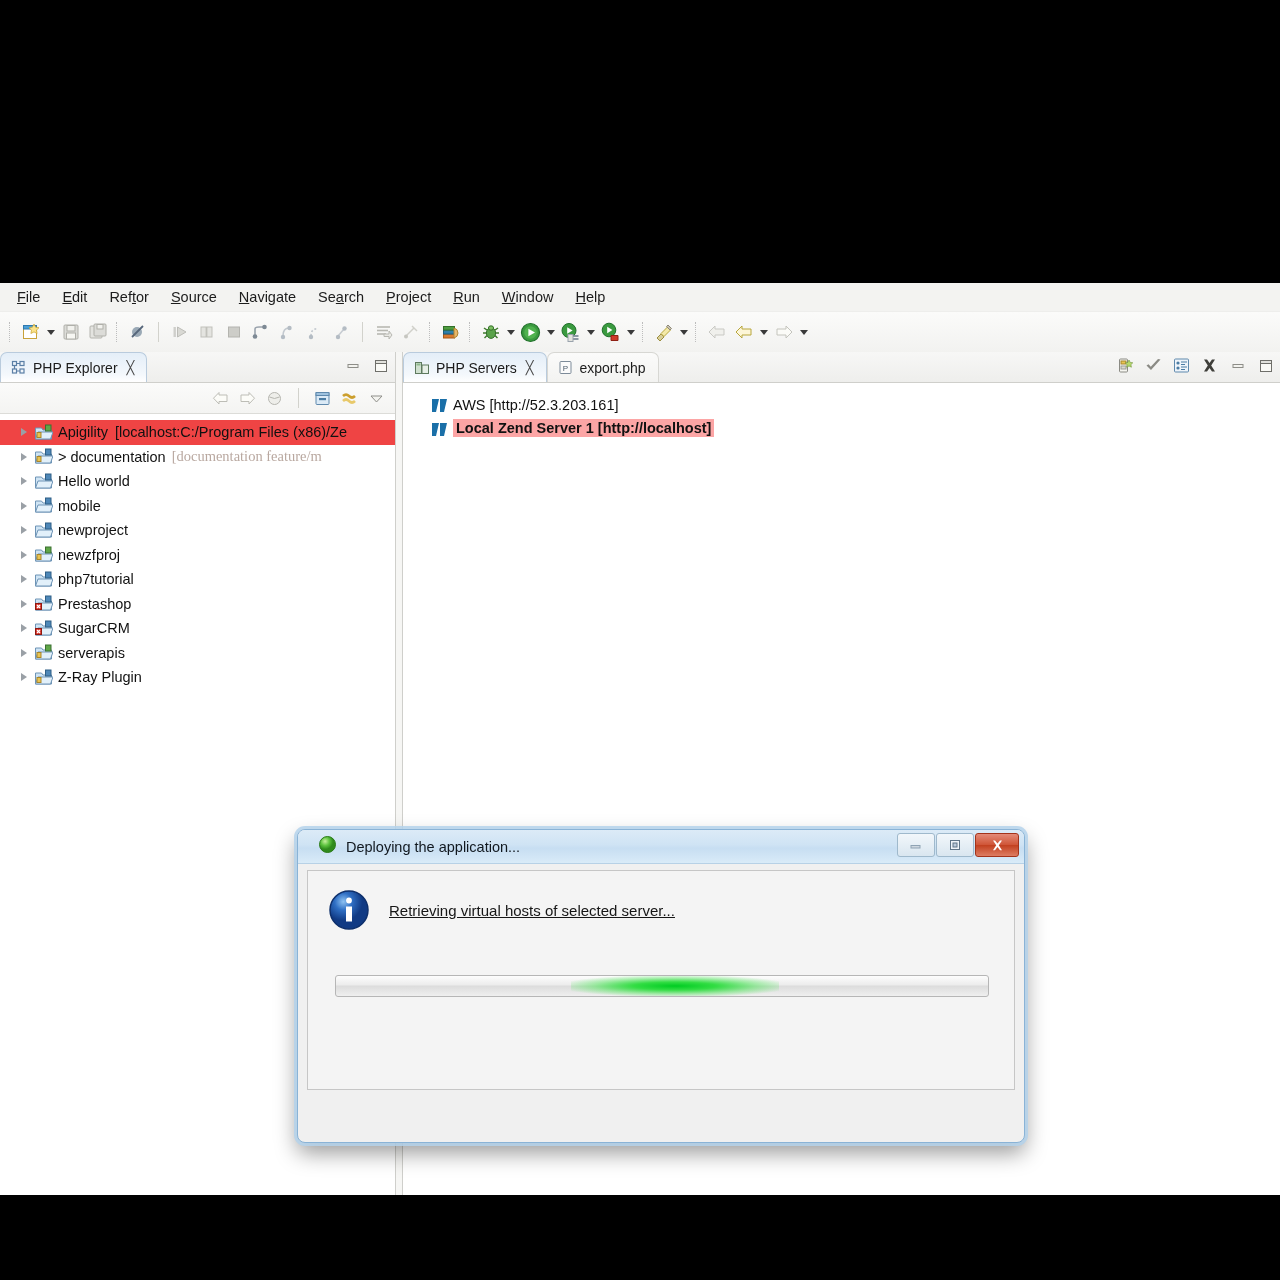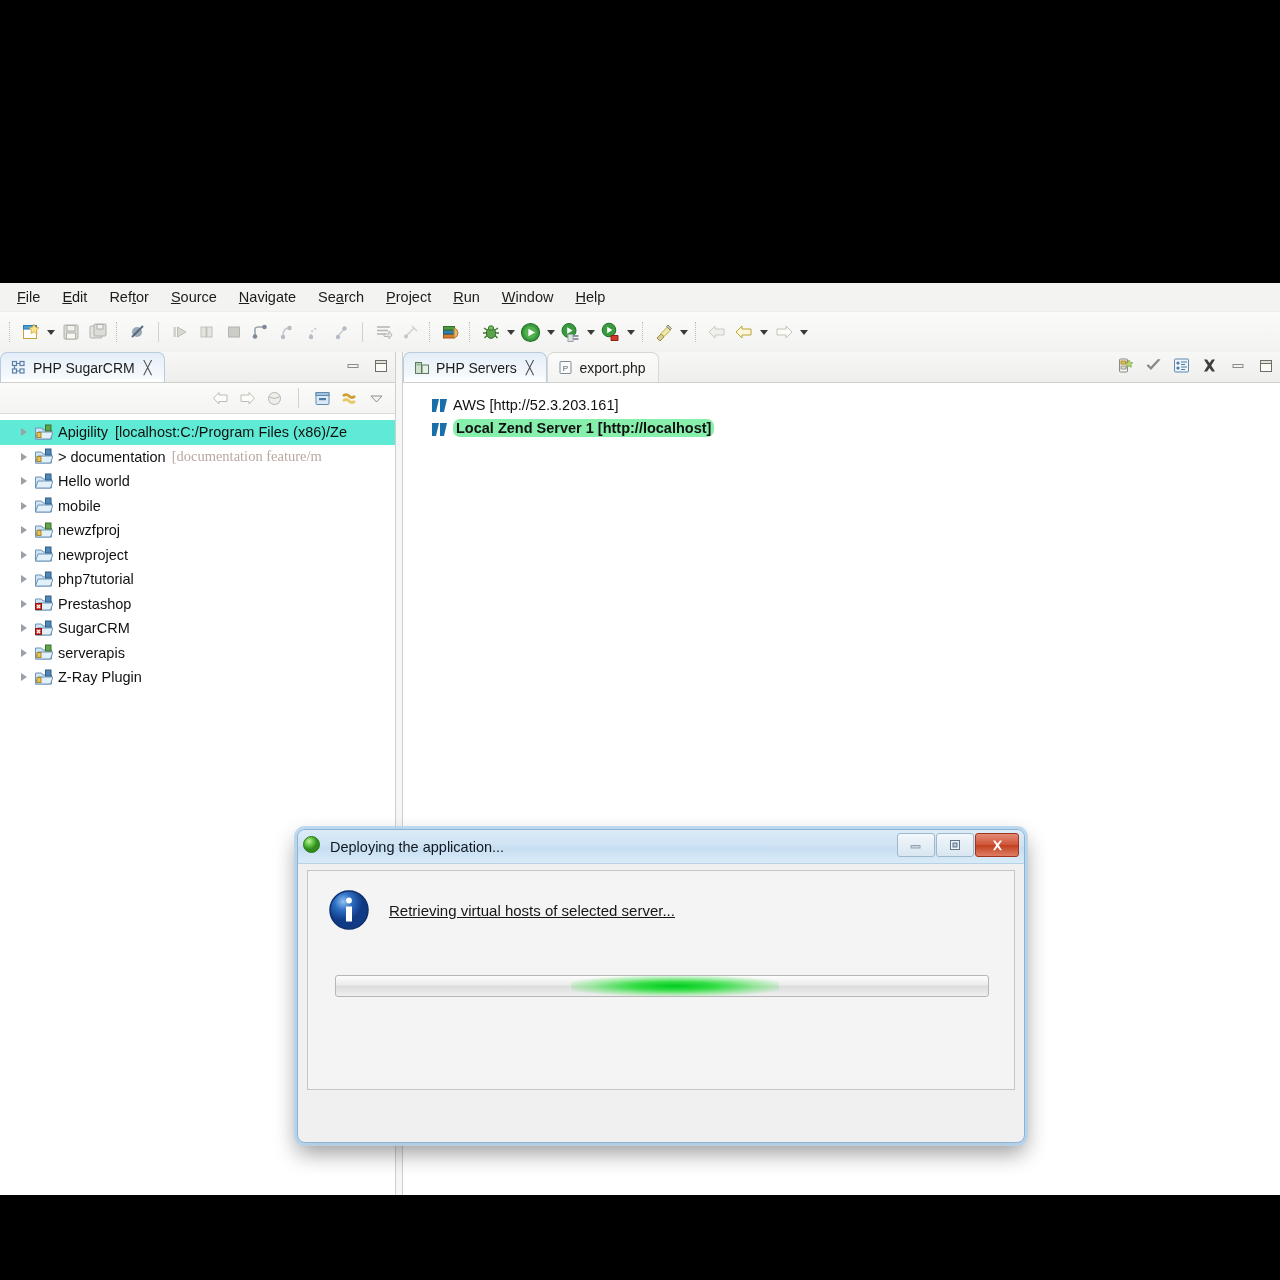--- a/index.html
+++ b/index.html
@@ -45,41 +45,41 @@
   .tabtool{width:21px;height:21px;display:flex;align-items:center;justify-content:center;}
 
   
   .viewtoolbar{height:30px;background:linear-gradient(180deg,#fbfbfa,#f4f4f2);
                border-bottom:1px solid #dcdcd8;display:flex;align-items:center;justify-content:flex-end;
                padding-right:8px;gap:6px;}
 
   
   .tree{padding:6px 0 0 0;background:#fff;height:calc(100% - 62px);overflow:hidden;}
   .trow{height:24.5px;display:flex;align-items:center;padding-left:16px;white-space:nowrap;font-size:14.5px;color:#111;}
-  .trow.sel{background:#5eead4;}
+  .trow.sel{background:#ef4444;}
   .arrow{width:16px;height:16px;display:flex;align-items:center;justify-content:center;flex:0 0 16px;}
   .arrow i{width:0;height:0;border-top:4.5px solid transparent;border-bottom:4.5px solid transparent;
            border-left:6px solid #9aa0a6;}
   .ticon{width:22px;height:18px;flex:0 0 22px;display:flex;align-items:center;justify-content:center;margin-right:4px;}
   .tlabel{font-size:14.5px;}
   .tdim{color:#b9a8a0;font-size:14.5px;margin-left:6px;font-family:Liberation Serif, serif;}
 
   
   .srvlist{padding:6px 0 0 28px;background:#fff;}
   .srow{height:24px;display:flex;align-items:flex-end;font-size:14.5px;color:#111;white-space:nowrap;}
   .srow .sicon{width:22px;flex:0 0 22px;display:flex;align-items:center;}
   .srow.selected{font-weight:bold;}
-  .srow.selected .txt{background:#86efac;padding:1px 3px;border-radius:7px;}
+  .srow.selected .txt{background:#fca5a5;padding:1px 3px;}
   .dialog{position:absolute;left:297px;top:546px;width:726px;height:312px;
           background:#f0f0f0;border-radius:8px;
           border:1px solid #8ab3d6;
           box-shadow:0 0 0 3px rgba(180,210,235,.85), 0 10px 22px rgba(0,0,0,.40);
           overflow:hidden;}
   .dlg-title{height:33px;background:linear-gradient(180deg,#dcebf7 0%,#cfe3f4 45%,#c7def2 55%,#d9ebf8 100%);
-             display:flex;align-items:center;padding-left:4px;position:relative;border-bottom:1px solid #b7d1e6;}
+             display:flex;align-items:center;padding-left:20px;position:relative;border-bottom:1px solid #b7d1e6;}
   .dlg-title .ttxt{font-size:14.5px;color:#11181f;margin-left:9px;}
   .wbtns{position:absolute;right:5px;top:3px;display:flex;gap:1px;}
   .wbtn{width:36px;height:22px;border:1px solid #9fb9cc;border-radius:3px;
         background:linear-gradient(180deg,#f2f7fb,#d9e6f0);display:flex;align-items:center;justify-content:center;}
   .wbtn.close{width:42px;background:linear-gradient(180deg,#e48b78 0%,#cf5436 50%,#c2401f 51%,#dd7d63 100%);
               border:1px solid #a3331a;}
   .dlg-inner{position:absolute;left:9px;top:40px;right:9px;bottom:52px;background:#f4f4f4;
              border:1px solid #c6c6c6;}
   .dlg-msg{display:flex;align-items:center;padding:16px 0 0 18px;}
   .infoicon{width:46px;height:46px;flex:0 0 46px;}
@@ -311,21 +311,21 @@
             <svg width="15" height="15" viewBox="0 0 15 15">
                 <g fill="none" stroke="#5b7fa6" stroke-width="1.2">
                   <rect x="1.5" y="1.5" width="4" height="4"></rect>
                   <rect x="9" y="1.5" width="4" height="4"></rect>
                   <rect x="1.5" y="9" width="4" height="4"></rect>
                   <rect x="9" y="9" width="4" height="4"></rect>
                   <path d="M5.5 3.5h3.5M5.5 11h3.5M3.5 5.5v3.5"></path>
                 </g>
               </svg>
           </span>
-          <span>PHP SugarCRM</span>
+          <span>PHP Explorer</span>
           <span class="closex">╳</span>
         </div>
         <div class="tabtools">
           <div class="tabtool">
             <svg width="16" height="16" viewBox="0 0 16 16">
                 <rect x="3" y="6.5" width="10" height="3" fill="#f3f3ef" stroke="#8d8d88"></rect>
               </svg>
           </div>
           <div class="tabtool">
             <svg width="16" height="16" viewBox="0 0 16 16">
@@ -432,38 +432,38 @@
           <span class="tlabel">mobile</span>
         </div>
         <div class="trow">
           <span class="arrow">
               <i></i>
             </span>
           <span class="ticon">
             <svg width="19" height="17" viewBox="0 0 19 17">
                 <path d="M1.5 4 h6 l1.5 2 h8.5 v9 h-16z" fill="#cfe4f4" stroke="#6e94b6"></path>
                 <path d="M1.5 15 L4 8 h15 l-2.5 7z" fill="#e2f0fa" stroke="#6e94b6"></path>
+                <rect x="11.5" y="1" width="5.5" height="6" fill="#4f88b8" stroke="#2f5f86"></rect>
+              </svg>
+          </span>
+          <span class="tlabel">newproject</span>
+        </div>
+        <div class="trow">
+          <span class="arrow">
+              <i></i>
+            </span>
+          <span class="ticon">
+            <svg width="19" height="17" viewBox="0 0 19 17">
+                <path d="M1.5 4 h6 l1.5 2 h8.5 v9 h-16z" fill="#cfe4f4" stroke="#6e94b6"></path>
+                <path d="M1.5 15 L4 8 h15 l-2.5 7z" fill="#e2f0fa" stroke="#6e94b6"></path>
                 <rect x="11.5" y="1" width="5.5" height="6" fill="#5fa648" stroke="#3b7030"></rect>
                 <rect x="3" y="8.5" width="4" height="5" fill="#e9c451" stroke="#a8862c"></rect>
               </svg>
           </span>
           <span class="tlabel">newzfproj</span>
-        </div>
-        <div class="trow">
-          <span class="arrow">
-              <i></i>
-            </span>
-          <span class="ticon">
-            <svg width="19" height="17" viewBox="0 0 19 17">
-                <path d="M1.5 4 h6 l1.5 2 h8.5 v9 h-16z" fill="#cfe4f4" stroke="#6e94b6"></path>
-                <path d="M1.5 15 L4 8 h15 l-2.5 7z" fill="#e2f0fa" stroke="#6e94b6"></path>
-                <rect x="11.5" y="1" width="5.5" height="6" fill="#4f88b8" stroke="#2f5f86"></rect>
-              </svg>
-          </span>
-          <span class="tlabel">newproject</span>
         </div>
         <div class="trow">
           <span class="arrow">
               <i></i>
             </span>
           <span class="ticon">
             <svg width="19" height="17" viewBox="0 0 19 17">
                 <path d="M1.5 4 h6 l1.5 2 h8.5 v9 h-16z" fill="#cfe4f4" stroke="#6e94b6"></path>
                 <path d="M1.5 15 L4 8 h15 l-2.5 7z" fill="#e2f0fa" stroke="#6e94b6"></path>
                 <rect x="11.5" y="1" width="5.5" height="6" fill="#4f88b8" stroke="#2f5f86"></rect>

